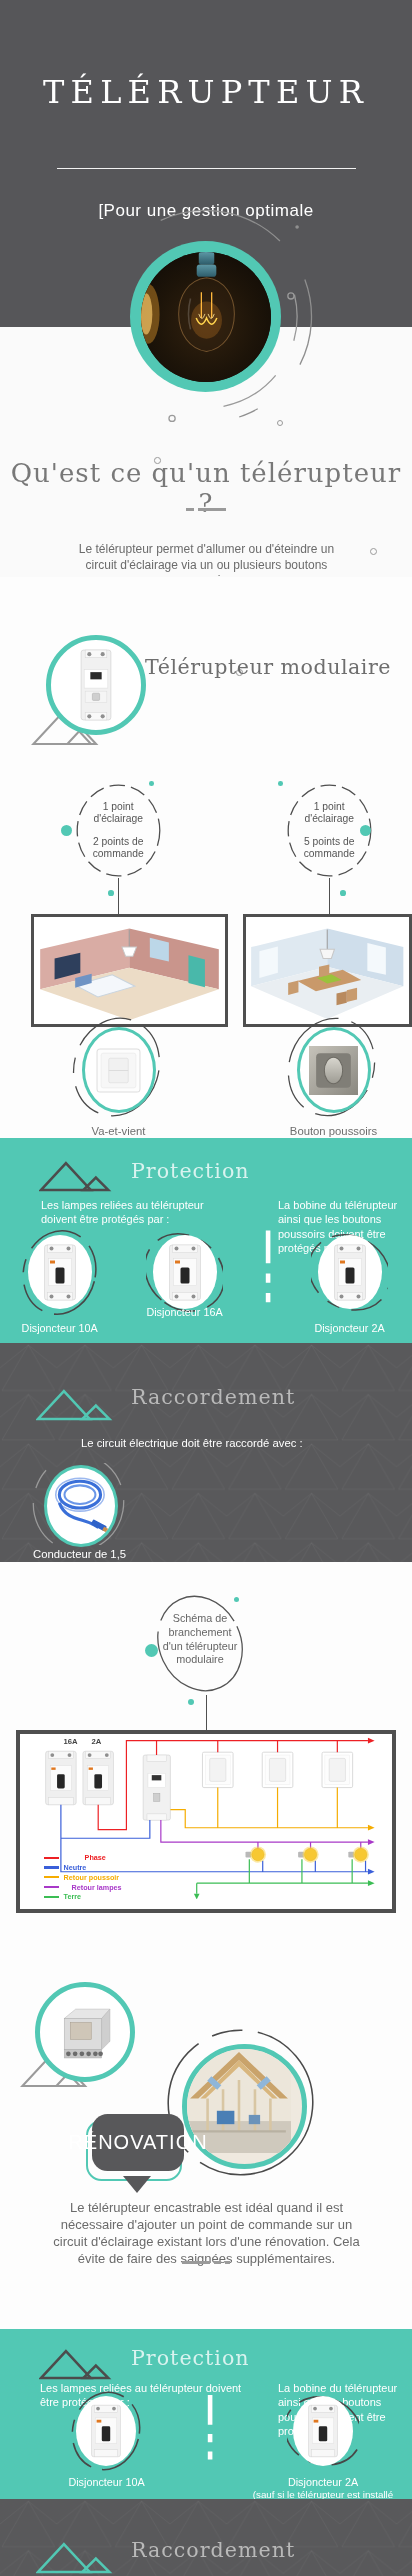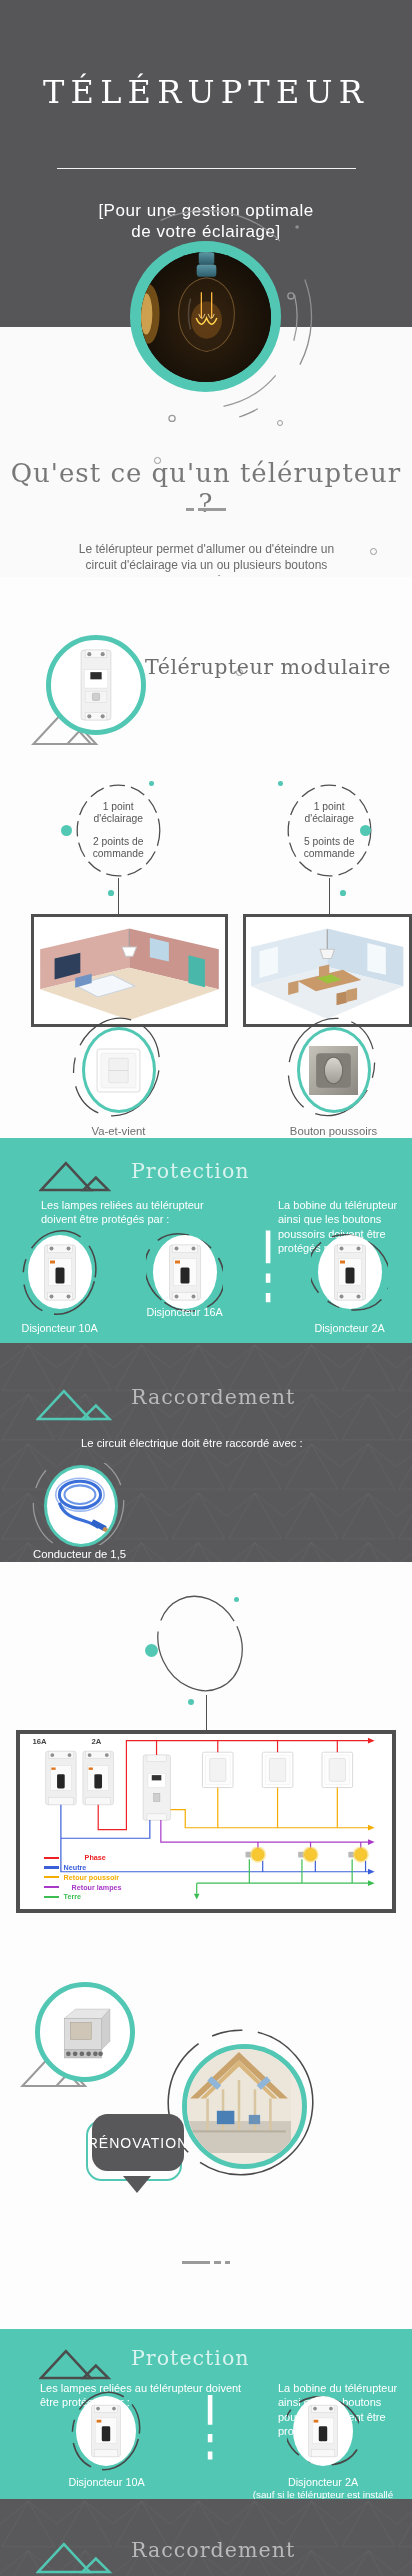--- a/index.html
+++ b/index.html
@@ -72,36 +72,35 @@
   .sw0{background:#ed2024;}.lc0{color:#ed2024;padding-left:21px;}
   .sw1{background:#3a5fd9;}.lc1{color:#3a5fd9;}
   .sw2{background:#f5ac00;}.lc2{color:#f5ac00;}
   .sw3{background:#a838c8;}.lc3{color:#a838c8;padding-left:8px;}
   .sw4{background:#3bbd54;}.lc4{color:#3bbd54;}
   .bk-label{position:absolute;font-size:7.7px;font-weight:bold;color:#444;text-align:center;width:36px;}
 
   
   .reno-outline{position:absolute;border:2.6px solid #52c8b4;border-radius:15.5px;background:transparent;}
   .reno-badge{position:absolute;border-radius:15.5px;background:#58585a;color:#fff;
-              display:flex;align-items:center;justify-content:center;font-size:14px;letter-spacing:1px;}
+              display:flex;align-items:center;justify-content:center;font-size:20px;letter-spacing:1px;}
   .reno-tri{position:absolute;width:0;height:0;border-left:14px solid transparent;
             border-right:14px solid transparent;border-top:17.5px solid #58585a;}
   .enc-par{position:absolute;left:52px;width:309px;font-size:13px;line-height:1.3;color:#6b6b6b;text-align:center;}
 </style>
 </head>
 <body>
 
 <div class="page">
 
   <div class="sec" id="sec-hero">
     <div class="abs hero-title serif">TÉLÉRUPTEUR</div>
     <div class="abs hero-line"></div>
     <div class="abs hero-sub">
       <div>[Pour une gestion optimale</div>
-      <div>de votre éclairage]</div>
     </div>
   </div>
 
   <svg class="abs hero-arcs" width="247" height="247" viewBox="0 0 480 480">
     <circle cx="240" cy="240" r="206" fill="none" stroke="#8f8f8f" stroke-width="2.5" stroke-dasharray="250 90 170 120 40 700" transform="rotate(-115 240 240)"></circle>
     <circle cx="240" cy="240" r="178" fill="none" stroke="#9a9a9a" stroke-width="2.5" stroke-dasharray="120 830 90 200" transform="rotate(40 240 240)"></circle>
     <circle cx="406" cy="200" r="6" fill="none" stroke="#9a9a9a" stroke-width="2.5"></circle>
     <circle cx="175" cy="438" r="6" fill="none" stroke="#9a9a9a" stroke-width="2.5"></circle>
     <circle cx="418" cy="66" r="3.5" fill="#8f8f8f"></circle>
   </svg>
@@ -381,20 +380,26 @@
     <div class="racc-cap" style="left:20.6px;top:204px;width:118px;">
       <div>Conducteur de 1,5 mm²</div>
       <div>de section</div>
     </div>
   </div>
 
   <div class="sec" id="sec-schema1">
     <svg class="abs" style="left:157px;top:31px;" width="86" height="101" viewBox="0 0 166 196">
       <ellipse cx="83" cy="98" rx="79" ry="94" fill="none" stroke="#555" stroke-width="2.5" stroke-dasharray="330 22 180 22" transform="rotate(-25 83 98)"></ellipse>
     </svg>
+    <div class="bubble-txt" style="left:157px;top:50px;width:86px;">
+      <div>Schéma de</div>
+      <div>branchement</div>
+      <div>d'un télérupteur</div>
+      <div>modulaire</div>
+    </div>
     <div class="tealdot" style="left:145px;top:82px;width:13.4px;height:13.4px;"></div>
     <div class="tealdot" style="left:234px;top:35px;width:5.2px;height:5.2px;"></div>
     <div class="tealdot" style="left:188px;top:137px;width:6.2px;height:6.2px;"></div>
     <div class="vline" style="left:206px;top:133px;height:35px;"></div>
 
     <div class="diagbox" style="left:15.5px;top:168px;width:372px;height:175px;">
       <svg width="363" height="165" viewBox="0 0 740 345" preserveAspectRatio="xMidYMid meet">
 
         <g transform="translate(44,36)">
           <rect width="64" height="112" rx="5" fill="#efefef" stroke="#c9c9c9"></rect>
@@ -469,21 +474,21 @@
             <circle r="17" fill="#f9d34a" opacity="0.5"></circle>
               <circle r="13" fill="#f7c832" stroke="#e8b61e"></circle>
           </g>
           <g transform="translate(703,252)">
             <rect x="-26" y="-6" width="12" height="12" rx="2" fill="#b9b9b9"></rect>
             <circle r="17" fill="#f9d34a" opacity="0.5"></circle>
               <circle r="13" fill="#f7c832" stroke="#e8b61e"></circle>
           </g>
         </g>
       </svg>
-      <div class="bk-label" style="left:2px;top:3.1px;">16A</div>
+      <div class="bk-label" style="left:33px;top:3.1px;">16A</div>
       <div class="bk-label" style="left:59px;top:3.1px;">2A</div>
       <div class="legend" style="bottom:7.2px;">
         <div class="row">
             <span class="swatch sw0"></span>
             <span class="lbl lc0">Phase</span>
           </div>
         <div class="row">
             <span class="swatch sw1"></span>
             <span class="lbl lc1">Neutre</span>
           </div>
@@ -544,20 +549,21 @@
         </g>
         <line x1="10" y1="160" x2="192" y2="160" stroke="#b8b1a2" stroke-width="4"></line>
         <rect x="58" y="120" width="34" height="26" fill="#4a7fb5"></rect>
         <rect x="120" y="128" width="22" height="18" fill="#6b93ba"></rect>
       </svg>
     </div>
     <div class="reno-outline" style="left:86px;top:202px;width:92px;height:57px;"></div>
     <div class="reno-badge" style="left:92px;top:196px;width:92px;height:57px;">RÉNOVATION</div>
     <div class="reno-tri" style="left:123px;top:258px;"></div>
 
+    <div class="enc-par" style="top:282px;">Le télérupteur encastrable est idéal quand il est nécessaire d'ajouter un point de commande sur un circuit d'éclairage existant lors d'une rénovation. Cela évite de faire des saignées supplémentaires.</div>
     <div class="abs divider" style="top:340px;">
       <span class="ln"></span><span class="sq"></span><span class="sq" style="width:5.2px;"></span>
     </div>
   </div>
 
   <div class="sec" id="sec-prot2">
     <svg class="mtn" style="left:39px;top:18.5px;" width="75" height="32" viewBox="0 0 145 62">
       <path d="M4,58 L52,6 L100,58 Z" fill="none" stroke="#4c4c4c" stroke-width="5"></path>
       <path d="M86,58 L110,34 L134,58 Z" fill="none" stroke="#4c4c4c" stroke-width="5"></path>
     </svg>

